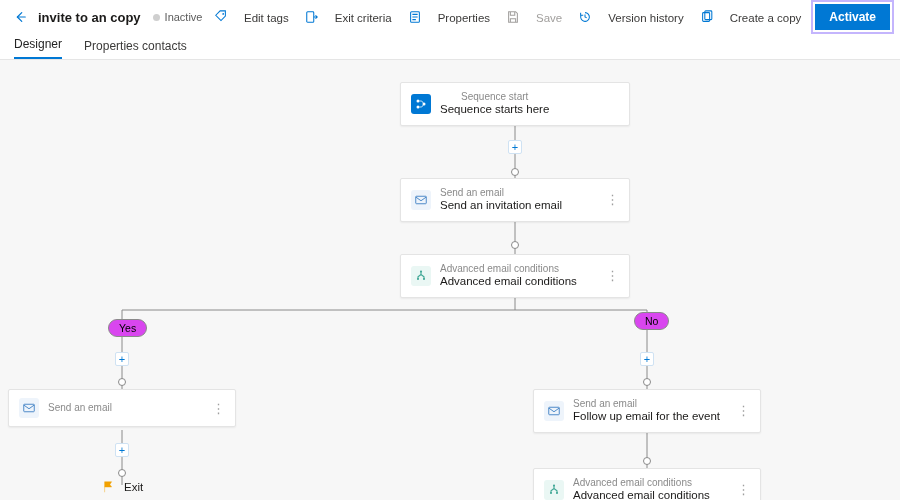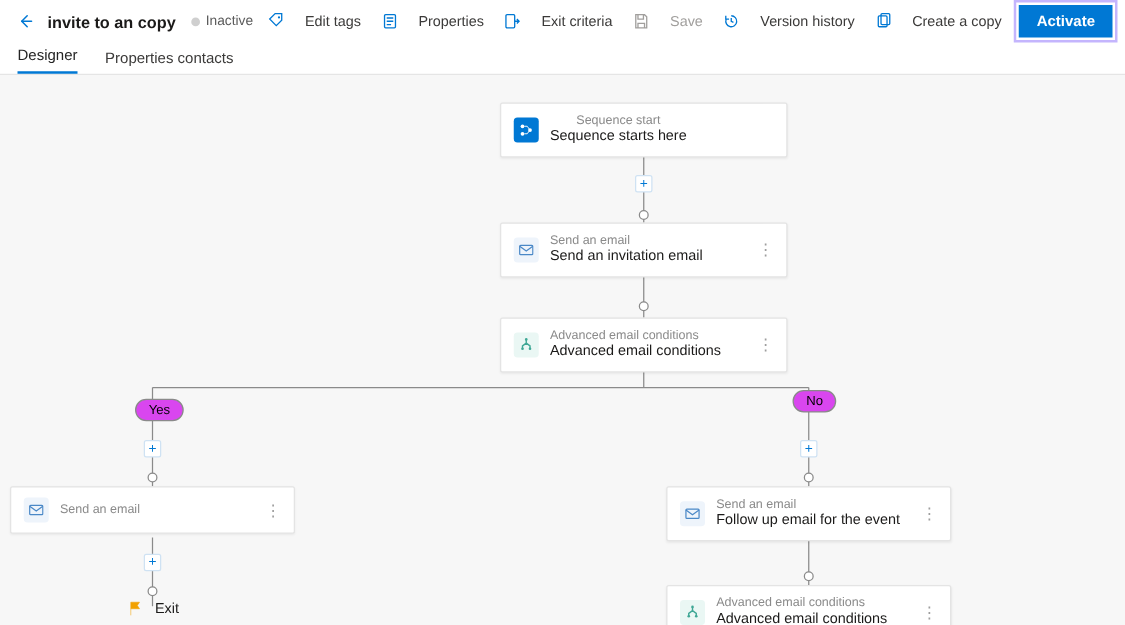--- a/index.html
+++ b/index.html
@@ -74,34 +74,34 @@
           <svg width="14" height="14" viewBox="0 0 16 16">
             <path d="M2 6 L7 1 H13 V7 L8 12 Z" fill="none" stroke="#0078d4" stroke-width="1.2"></path>
             <circle cx="10.5" cy="4.5" r="1" fill="#0078d4"></circle>
           </svg>
         </span>
       <span>Edit tags</span>
     </div>
     <div class="tool">
       <span class="ic sicon">
           <svg width="14" height="14" viewBox="0 0 16 16">
+            <rect x="2" y="2" width="8" height="12" rx="1" fill="none" stroke="#0078d4" stroke-width="1.2"></rect>
+            <path d="M10 8h4M12 6l2 2-2 2" fill="none" stroke="#0078d4" stroke-width="1.2"></path>
+          </svg>
+        </span>
+      <span>Exit criteria</span>
+    </div>
+    <div class="tool">
+      <span class="ic sicon">
+          <svg width="14" height="14" viewBox="0 0 16 16">
             <rect x="3" y="2" width="10" height="12" rx="1" fill="none" stroke="#0078d4" stroke-width="1.2"></rect>
             <path d="M5 5h6M5 8h6M5 11h4" stroke="#0078d4" stroke-width="1.2"></path>
           </svg>
         </span>
       <span>Properties</span>
-    </div>
-    <div class="tool">
-      <span class="ic sicon">
-          <svg width="14" height="14" viewBox="0 0 16 16">
-            <rect x="2" y="2" width="8" height="12" rx="1" fill="none" stroke="#0078d4" stroke-width="1.2"></rect>
-            <path d="M10 8h4M12 6l2 2-2 2" fill="none" stroke="#0078d4" stroke-width="1.2"></path>
-          </svg>
-        </span>
-      <span>Exit criteria</span>
     </div>
     <div class="tool disabled">
       <span class="ic sicon">
           <svg width="14" height="14" viewBox="0 0 16 16">
             <path d="M3 2h8l2 2v10H3z M5 2v4h5V2 M5 14v-4h6v4" fill="none" stroke="#a19f9d" stroke-width="1.2"></path>
           </svg>
         </span>
       <span>Save</span>
     </div>
     <div class="tool">

